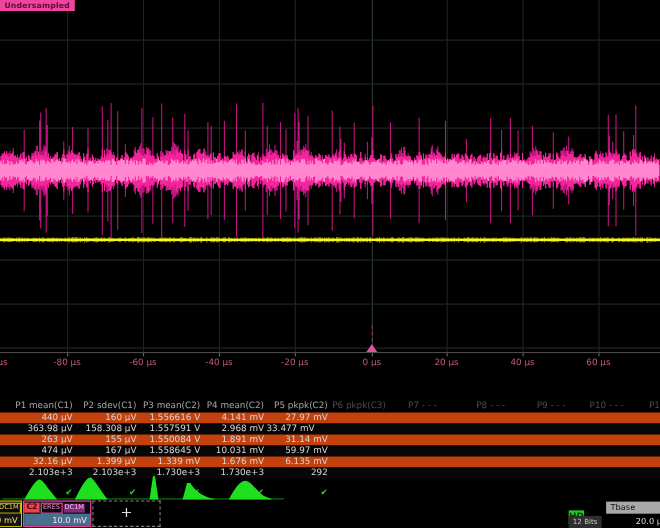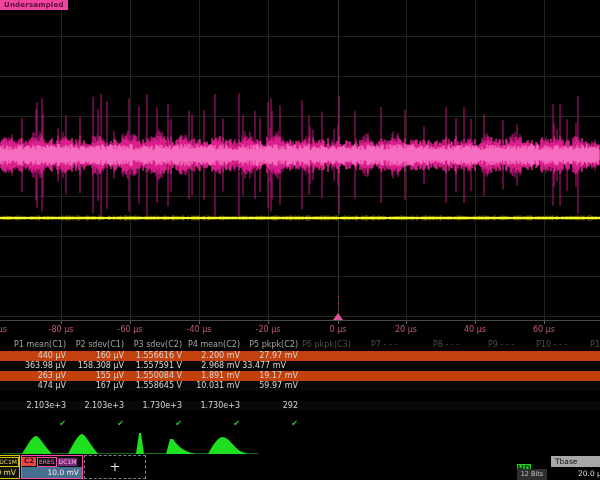--- a/index.html
+++ b/index.html
@@ -10,21 +10,21 @@
   #undersampled{left:0;top:0;height:10px;line-height:10px;padding:0 4px;background:#f0459f;
                 color:#5a0a35;font-size:7px;font-weight:bold;letter-spacing:.2px;}
   
   #axis-line{left:0;top:320px;width:600px;height:1px;background:#4a4a4a;}
   .axis-tick{top:321px;width:1px;height:3px;background:#666;}
   .axis-label{top:325px;width:44px;text-align:center;color:#c05a7f;font-size:8px;}
   #trigger-marker{left:333px;top:313px;width:0;height:0;border-left:5px solid transparent;
                   border-right:5px solid transparent;border-bottom:7px solid #e0559a;}
   #trigger-dash{left:338px;top:296px;width:0;height:20px;border-left:1px dashed #8f3a66;}
   
-  .mrow{left:0;width:600px;height:10px;}
+  .mrow{left:0;width:600px;height:10px;margin-top:24px;}
   .stripe-a{background:#c2410c;}
   .stripe-b{background:#070707;}
   .mcell{position:absolute;width:58px;text-align:right;font-size:8px;line-height:10px;color:#d6d6d6;}
   .mhead{position:absolute;width:58px;text-align:right;font-size:8px;line-height:10px;color:#a5a5a5;}
   .mhead-off{position:absolute;font-size:8px;line-height:10px;color:#4d4d4d;white-space:nowrap;text-align:center;}
   .mcheck{position:absolute;width:58px;text-align:right;font-size:8px;line-height:10px;color:#2fd02f;}
   
   .descbox{top:455px;height:22px;background:#0a0a0a;}
   #c1-box{left:-42px;width:60px;border:1px solid #d8c800;}
   #c2-box{left:21px;width:60px;border:1px solid #ff49b0;}
@@ -103,58 +103,65 @@
   <span class="abs axis-label" style="left:177px">-40 µs</span>
   <span class="abs axis-label" style="left:246px">-20 µs</span>
   <span class="abs axis-label" style="left:316px">0 µs</span>
   <span class="abs axis-label" style="left:384px">20 µs</span>
   <span class="abs axis-label" style="left:453px">40 µs</span>
   <span class="abs axis-label" style="left:522px">60 µs</span>
 
   <div class="abs mrow" style="top:340px">
     <span class="mhead" style="left:8px">P1 mean(C1)</span>
     <span class="mhead" style="left:66px">P2 sdev(C1)</span>
-    <span class="mhead" style="left:124px">P3 sdev(C2)</span>
+    <span class="mhead" style="left:124px">P3 mean(C2)</span>
     <span class="mhead" style="left:182px">P4 mean(C2)</span>
     <span class="mhead" style="left:240px">P5 pkpk(C2)</span>
     <span class="mhead-off" style="left:302px">P6 pkpk(C3)</span>
     <span class="mhead-off" style="left:371px">P7 - - -</span>
     <span class="mhead-off" style="left:433px">P8 - - -</span>
     <span class="mhead-off" style="left:488px">P9 - - -</span>
     <span class="mhead-off" style="left:536px">P10 - - -</span>
     <span class="mhead-off" style="left:590px">P11</span>
   </div>
 
   <div class="abs mrow stripe-a" style="top:351px">
     <span class="mcell" style="left:8px">440 µV</span>
     <span class="mcell" style="left:66px">160 µV</span>
     <span class="mcell" style="left:124px">1.556616 V</span>
-    <span class="mcell" style="left:182px">2.200 mV</span>
+    <span class="mcell" style="left:182px">4.141 mV</span>
     <span class="mcell" style="left:240px">27.97 mV</span>
   </div>
   <div class="abs mrow stripe-b" style="top:361px">
     <span class="mcell" style="left:8px">363.98 µV</span>
     <span class="mcell" style="left:66px">158.308 µV</span>
     <span class="mcell" style="left:124px">1.557591 V</span>
     <span class="mcell" style="left:182px">2.968 mV</span>
     <span class="mcell" style="left:228px">33.477 mV</span>
   </div>
   <div class="abs mrow stripe-a" style="top:371px">
     <span class="mcell" style="left:8px">263 µV</span>
     <span class="mcell" style="left:66px">155 µV</span>
     <span class="mcell" style="left:124px">1.550084 V</span>
     <span class="mcell" style="left:182px">1.891 mV</span>
-    <span class="mcell" style="left:240px">19.17 mV</span>
+    <span class="mcell" style="left:240px">31.14 mV</span>
   </div>
   <div class="abs mrow stripe-b" style="top:381px">
     <span class="mcell" style="left:8px">474 µV</span>
     <span class="mcell" style="left:66px">167 µV</span>
     <span class="mcell" style="left:124px">1.558645 V</span>
     <span class="mcell" style="left:182px">10.031 mV</span>
     <span class="mcell" style="left:240px">59.97 mV</span>
+  </div>
+  <div class="abs mrow stripe-a" style="top:391px">
+    <span class="mcell" style="left:8px">32.16 µV</span>
+    <span class="mcell" style="left:66px">1.399 µV</span>
+    <span class="mcell" style="left:124px">1.339 mV</span>
+    <span class="mcell" style="left:182px">1.676 mV</span>
+    <span class="mcell" style="left:240px">6.135 mV</span>
   </div>
   <div class="abs mrow stripe-b" style="top:401px">
     <span class="mcell" style="left:8px">2.103e+3</span>
     <span class="mcell" style="left:66px">2.103e+3</span>
     <span class="mcell" style="left:124px">1.730e+3</span>
     <span class="mcell" style="left:182px">1.730e+3</span>
     <span class="mcell" style="left:240px">292</span>
   </div>
   <div class="abs mrow" style="top:419px">
     <span class="mcheck" style="left:8px">✔</span>

